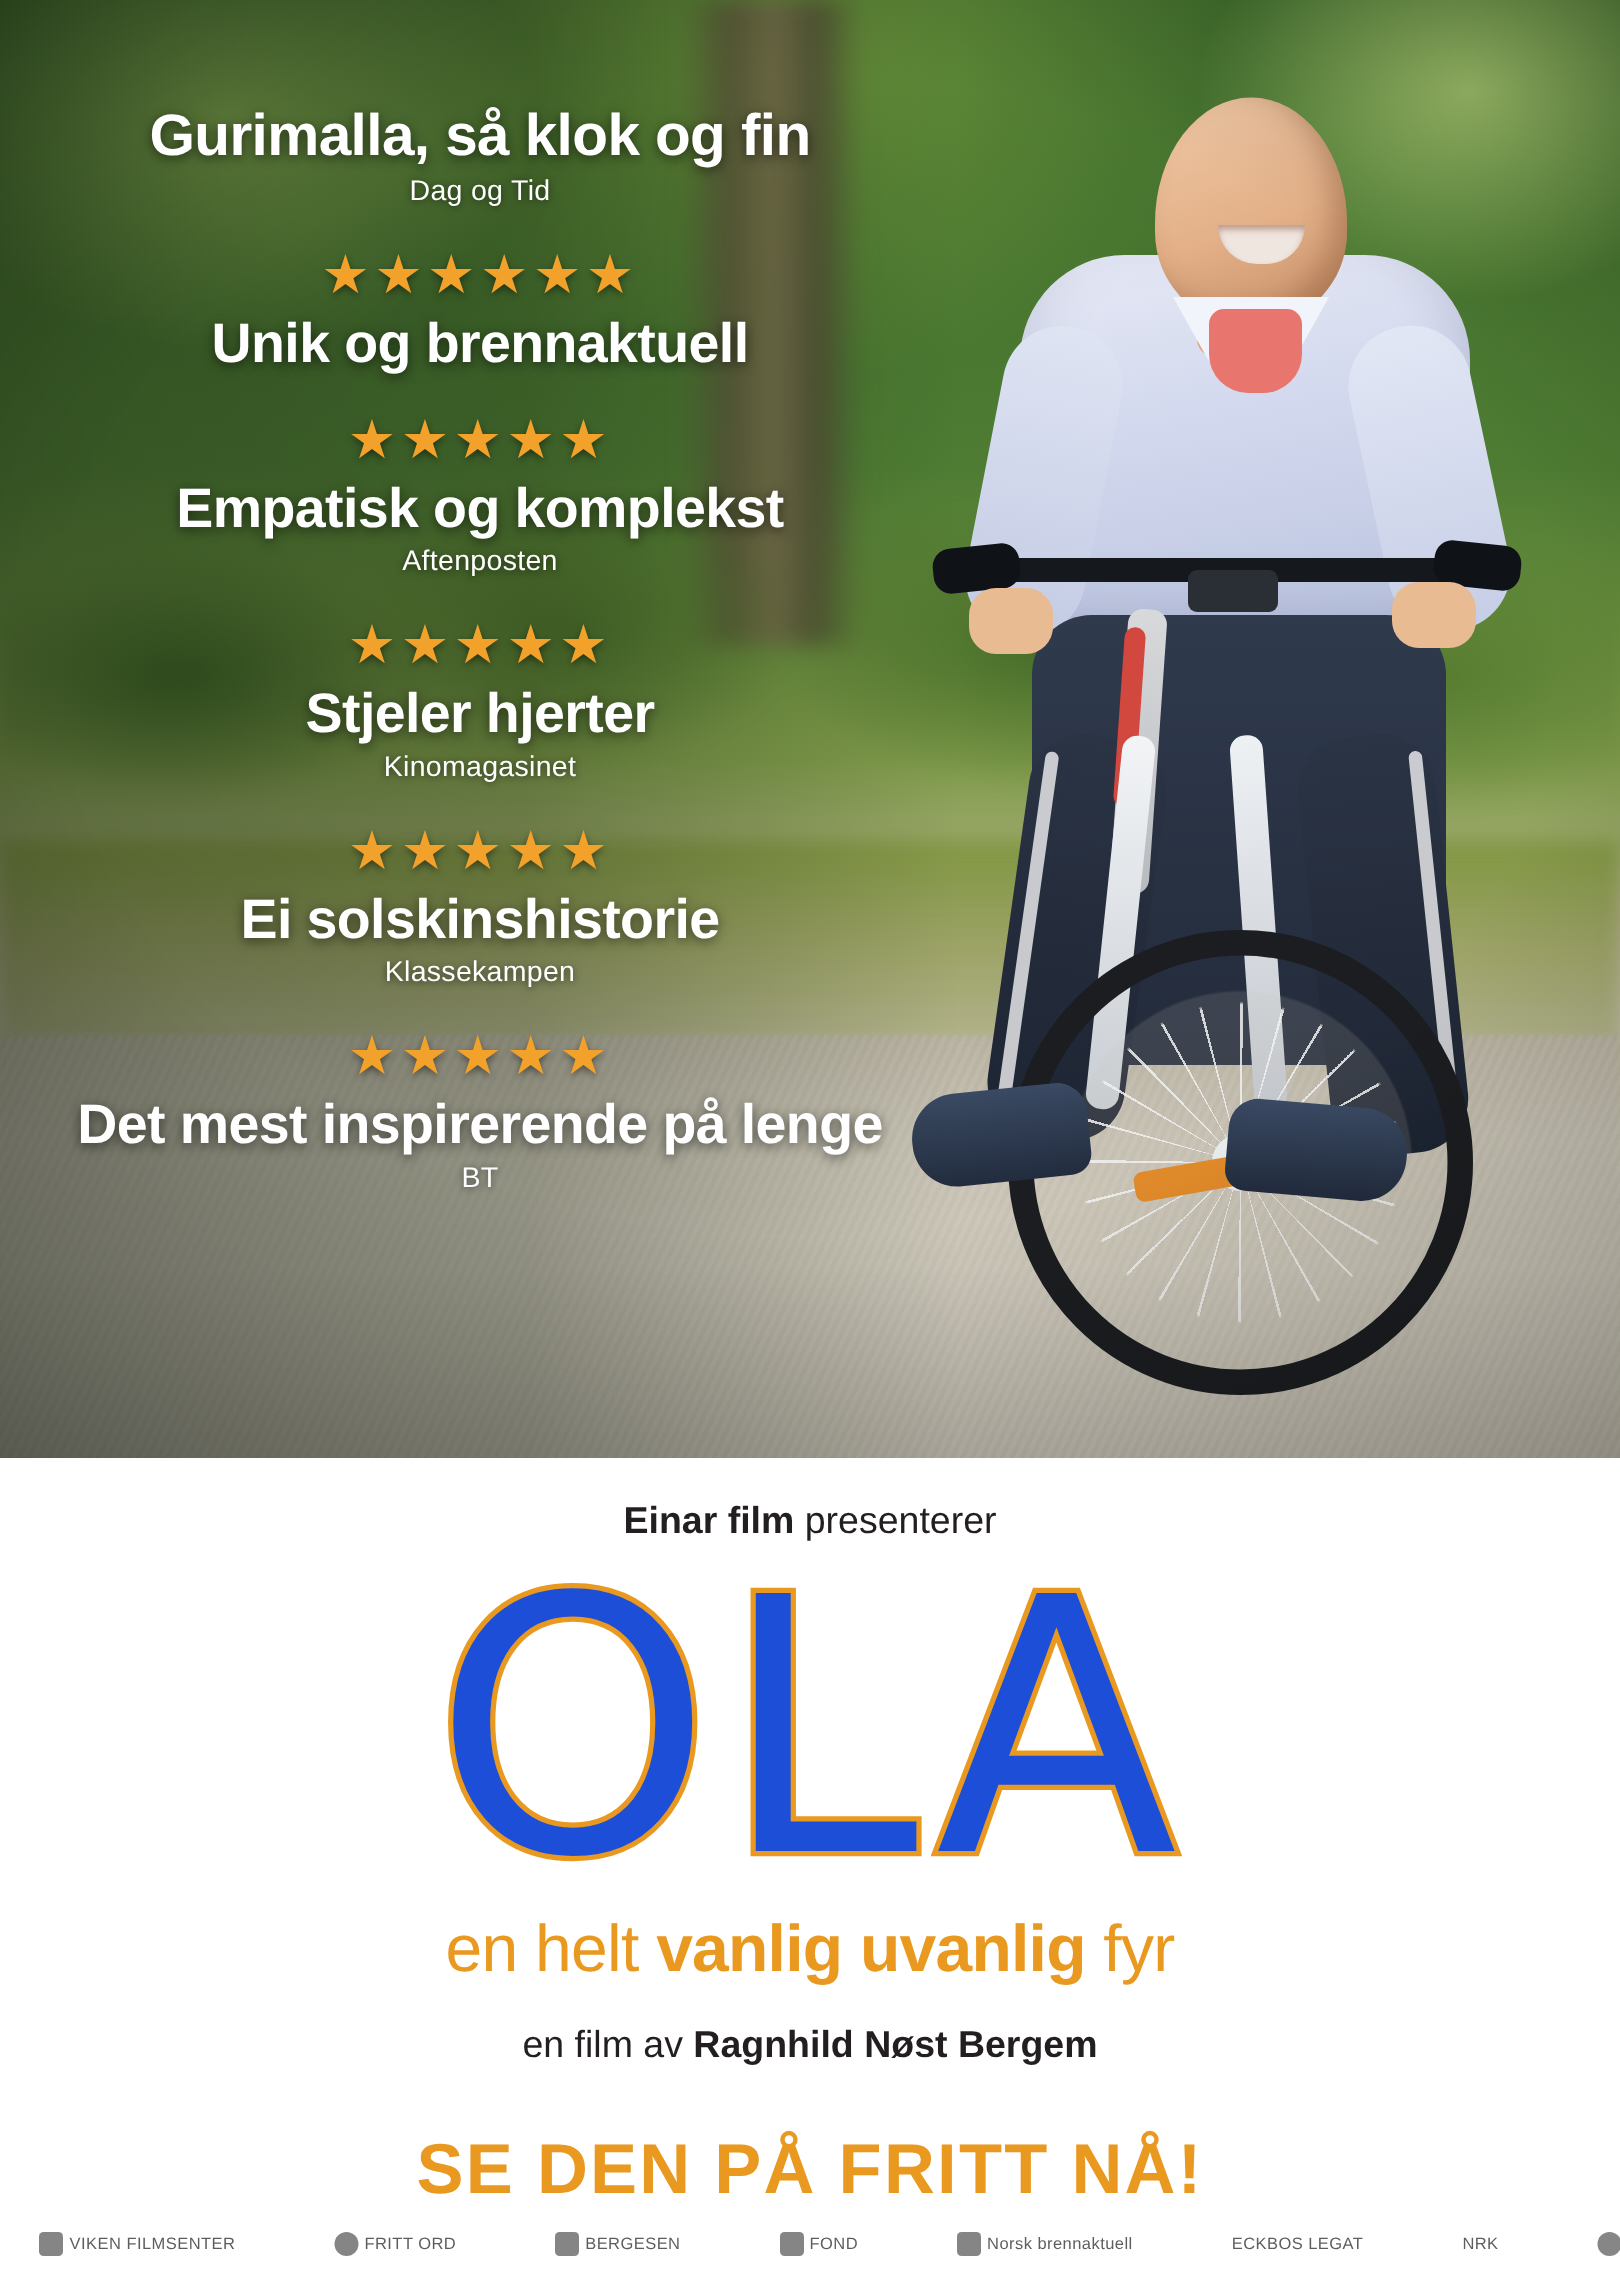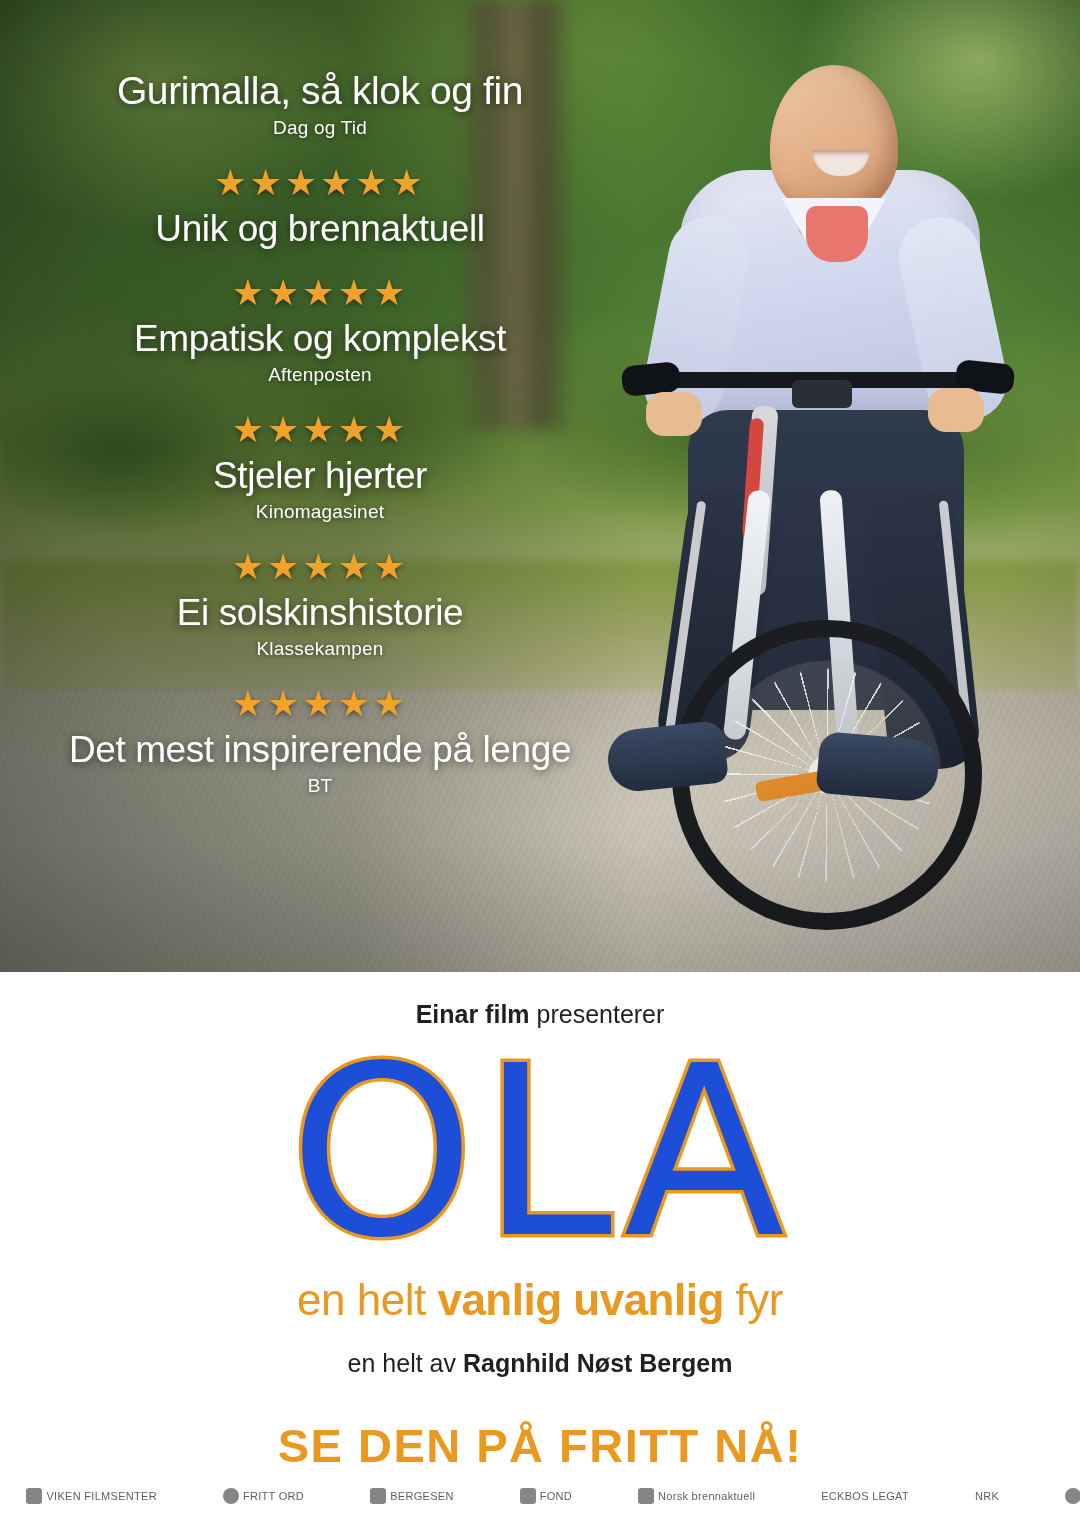--- a/index.html
+++ b/index.html
@@ -192,21 +192,21 @@
   .stars {
     color: #f2a22b;
     font-size: 36px;
     letter-spacing: 3px;
     line-height: 1;
     margin-bottom: 8px;
     text-shadow: 0 2px 5px rgba(0,0,0,.45);
   }
   .quote-text {
     color: #ffffff;
-    font-weight: normal;
+    font-weight: bold;
     font-size: 37px;
     line-height: 1.08;
     letter-spacing: -0.4px;
     text-shadow: 0 2px 8px rgba(0,0,0,.55);
   }
   .quote-source {
     color: #ffffff;
     font-size: 19px;
     margin-top: 5px;
     letter-spacing: .2px;
@@ -393,21 +393,21 @@
 
     <div class="title-wrap">
       <div class="title-ola">OLA</div>
     </div>
 
     <div class="subtitle">
       <span class="light">en helt </span><b>vanlig uvanlig</b><span class="light"> fyr</span>
     </div>
 
     <div class="director">
-      <span>en helt av </span><b>Ragnhild Nøst Bergem</b>
+      <span>en film av </span><b>Ragnhild Nøst Bergem</b>
     </div>
 
     <div class="cta">SE DEN PÅ FRITT NÅ!</div>
 
     <div class="logos">
       <div class="logo">
           <span>Einar</span>
         </div>
       <div class="logo">
           <span class="mark"></span>

